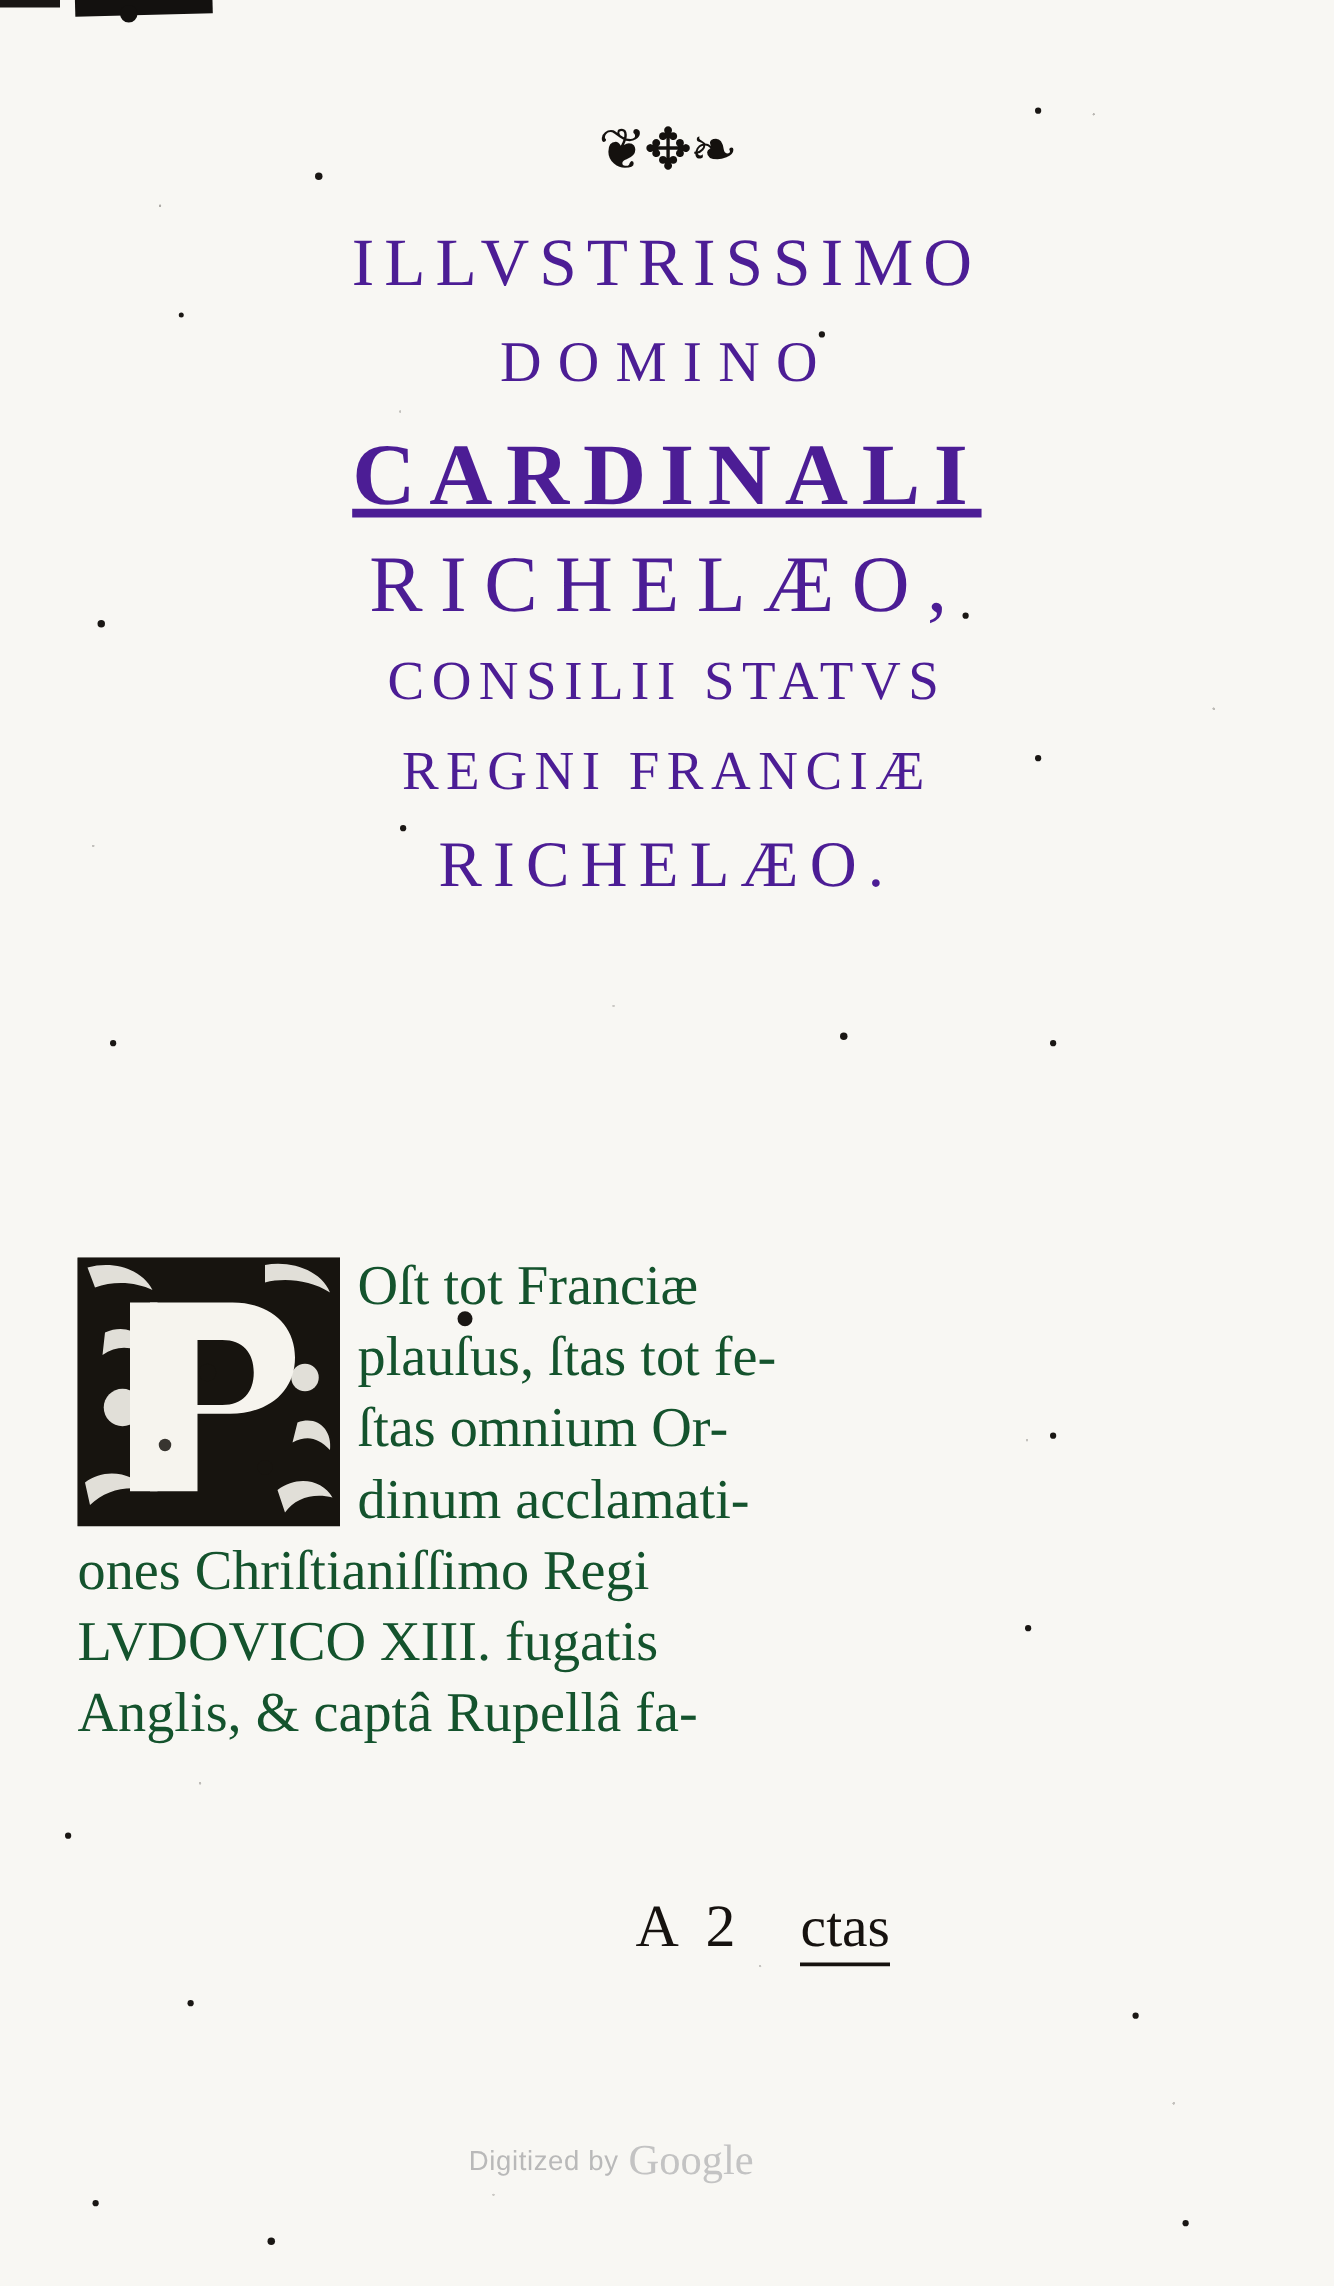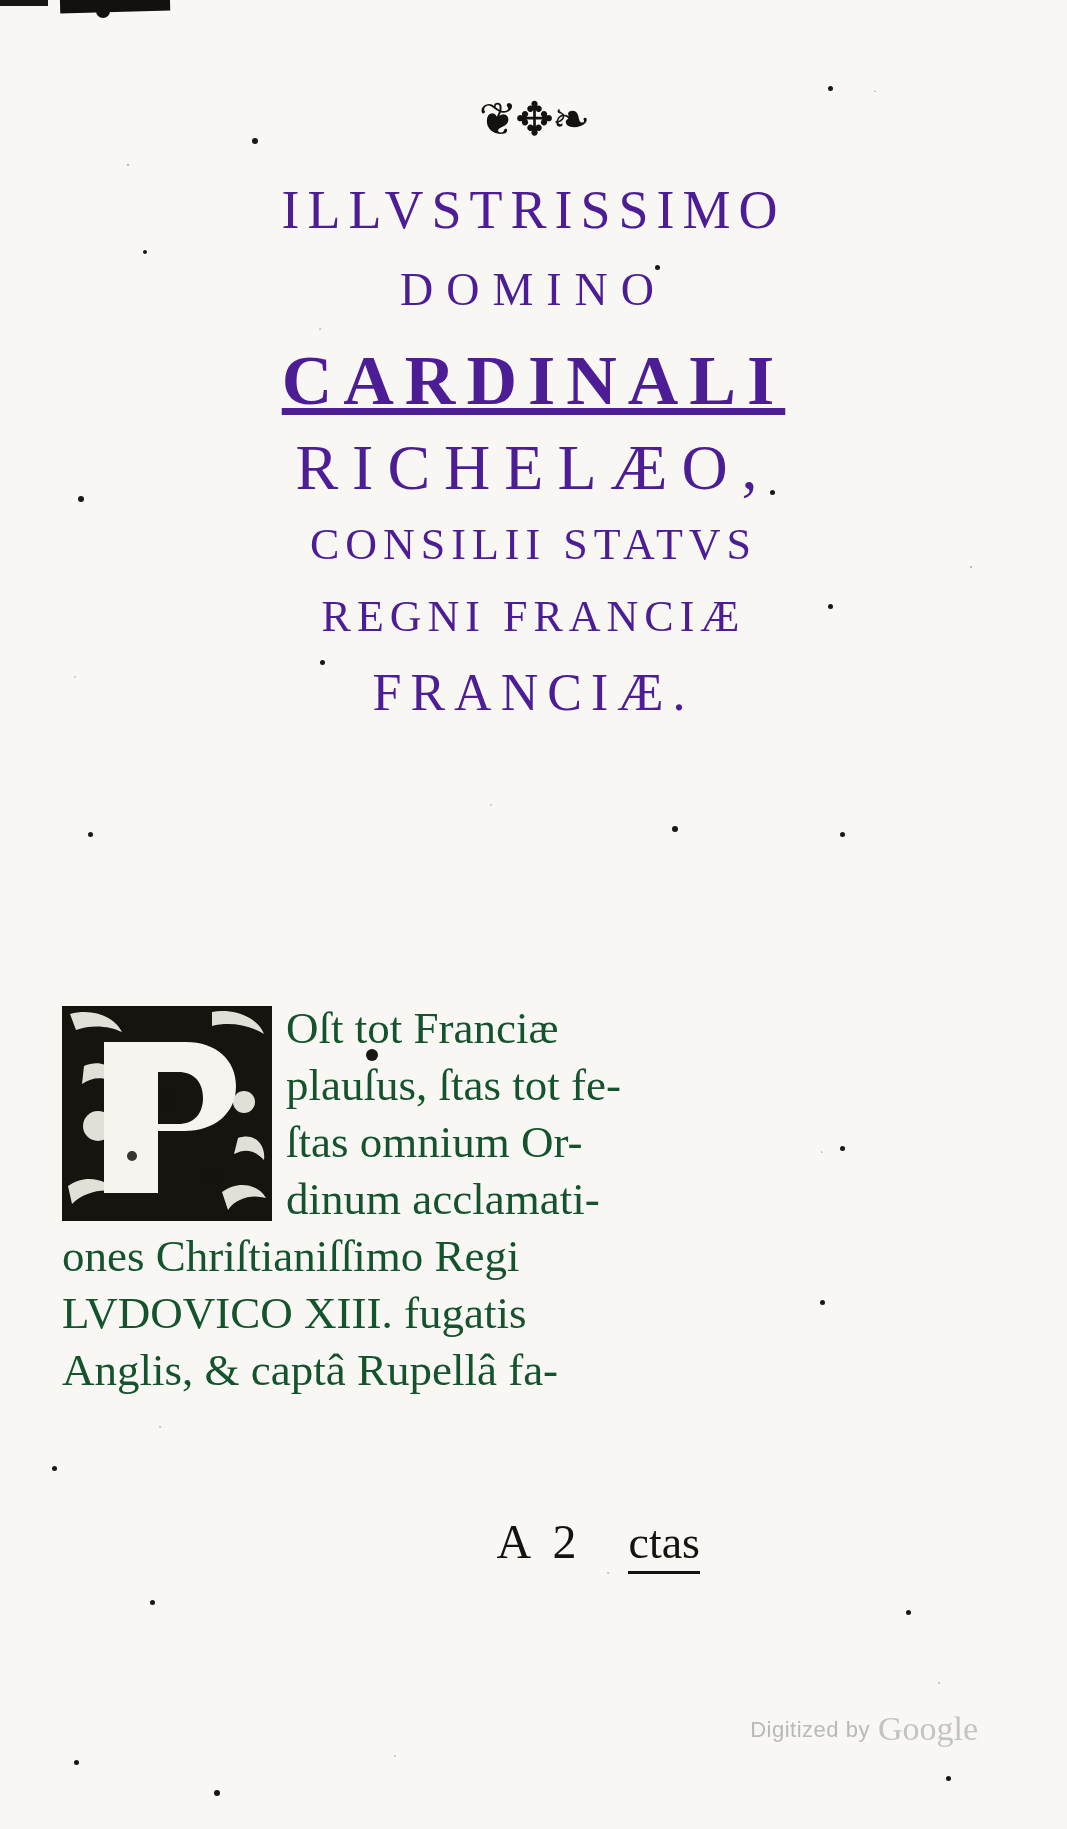--- a/index.html
+++ b/index.html
@@ -144,21 +144,21 @@
 
   .body-text {
     display: block;
   }
   .body-text .para-line { display: block; }
 
   
   .footline {
     position: absolute;
     top: 1516px;
-    left: 50px;
+    left: 62px;
     width: 650px;
     color: #16120f;
     font-size: 45px;
     line-height: 52px;
     display: flex;
     justify-content: flex-end;
     align-items: baseline;
     gap: 46px;
   }
   .sig {
@@ -170,21 +170,21 @@
     border-bottom: 3px solid #16120f;
     padding-bottom: 2px;
   }
 
   
   .watermark {
     position: absolute;
     left: 0;
     top: 1710px;
     width: 978px;
-    text-align: right;
+    text-align: center;
     color: #b9b9b9;
     font-family: "Liberation Sans", sans-serif;
     font-size: 22px;
     letter-spacing: 0.5px;
   }
   .watermark .wm-google {
     font-family: "Liberation Serif", serif;
     font-size: 34px;
     color: #c3c3c3;
     letter-spacing: 0px;
@@ -215,21 +215,21 @@
       <span class="ornament">❦✥❧</span>
     </div>
 
     <div class="dedication">
       <span class="ded-line l1">ILLVSTRISSIMO</span>
       <span class="ded-line l2">DOMINO</span>
       <span class="ded-line l3">CARDINALI</span>
       <span class="ded-line l4">RICHELÆO,</span>
       <span class="ded-line l5">CONSILII STATVS</span>
       <span class="ded-line l6">REGNI FRANCIÆ</span>
-      <span class="ded-line l7">FRANCIÆ.</span>
+      <span class="ded-line l7">RICHELÆO.</span>
     </div>
 
     <div class="body-block">
 
       <div class="dropcap">
         <svg width="210" height="215" viewBox="0 0 210 215" xmlns="http://www.w3.org/2000/svg">
           <rect x="0" y="0" width="210" height="215" fill="#17140f"></rect>
 
           <g fill="#f3f1ea" opacity="0.92">
             <path d="M8 8 C30 2, 52 10, 60 26 C48 20, 30 18, 14 24 Z"></path>

